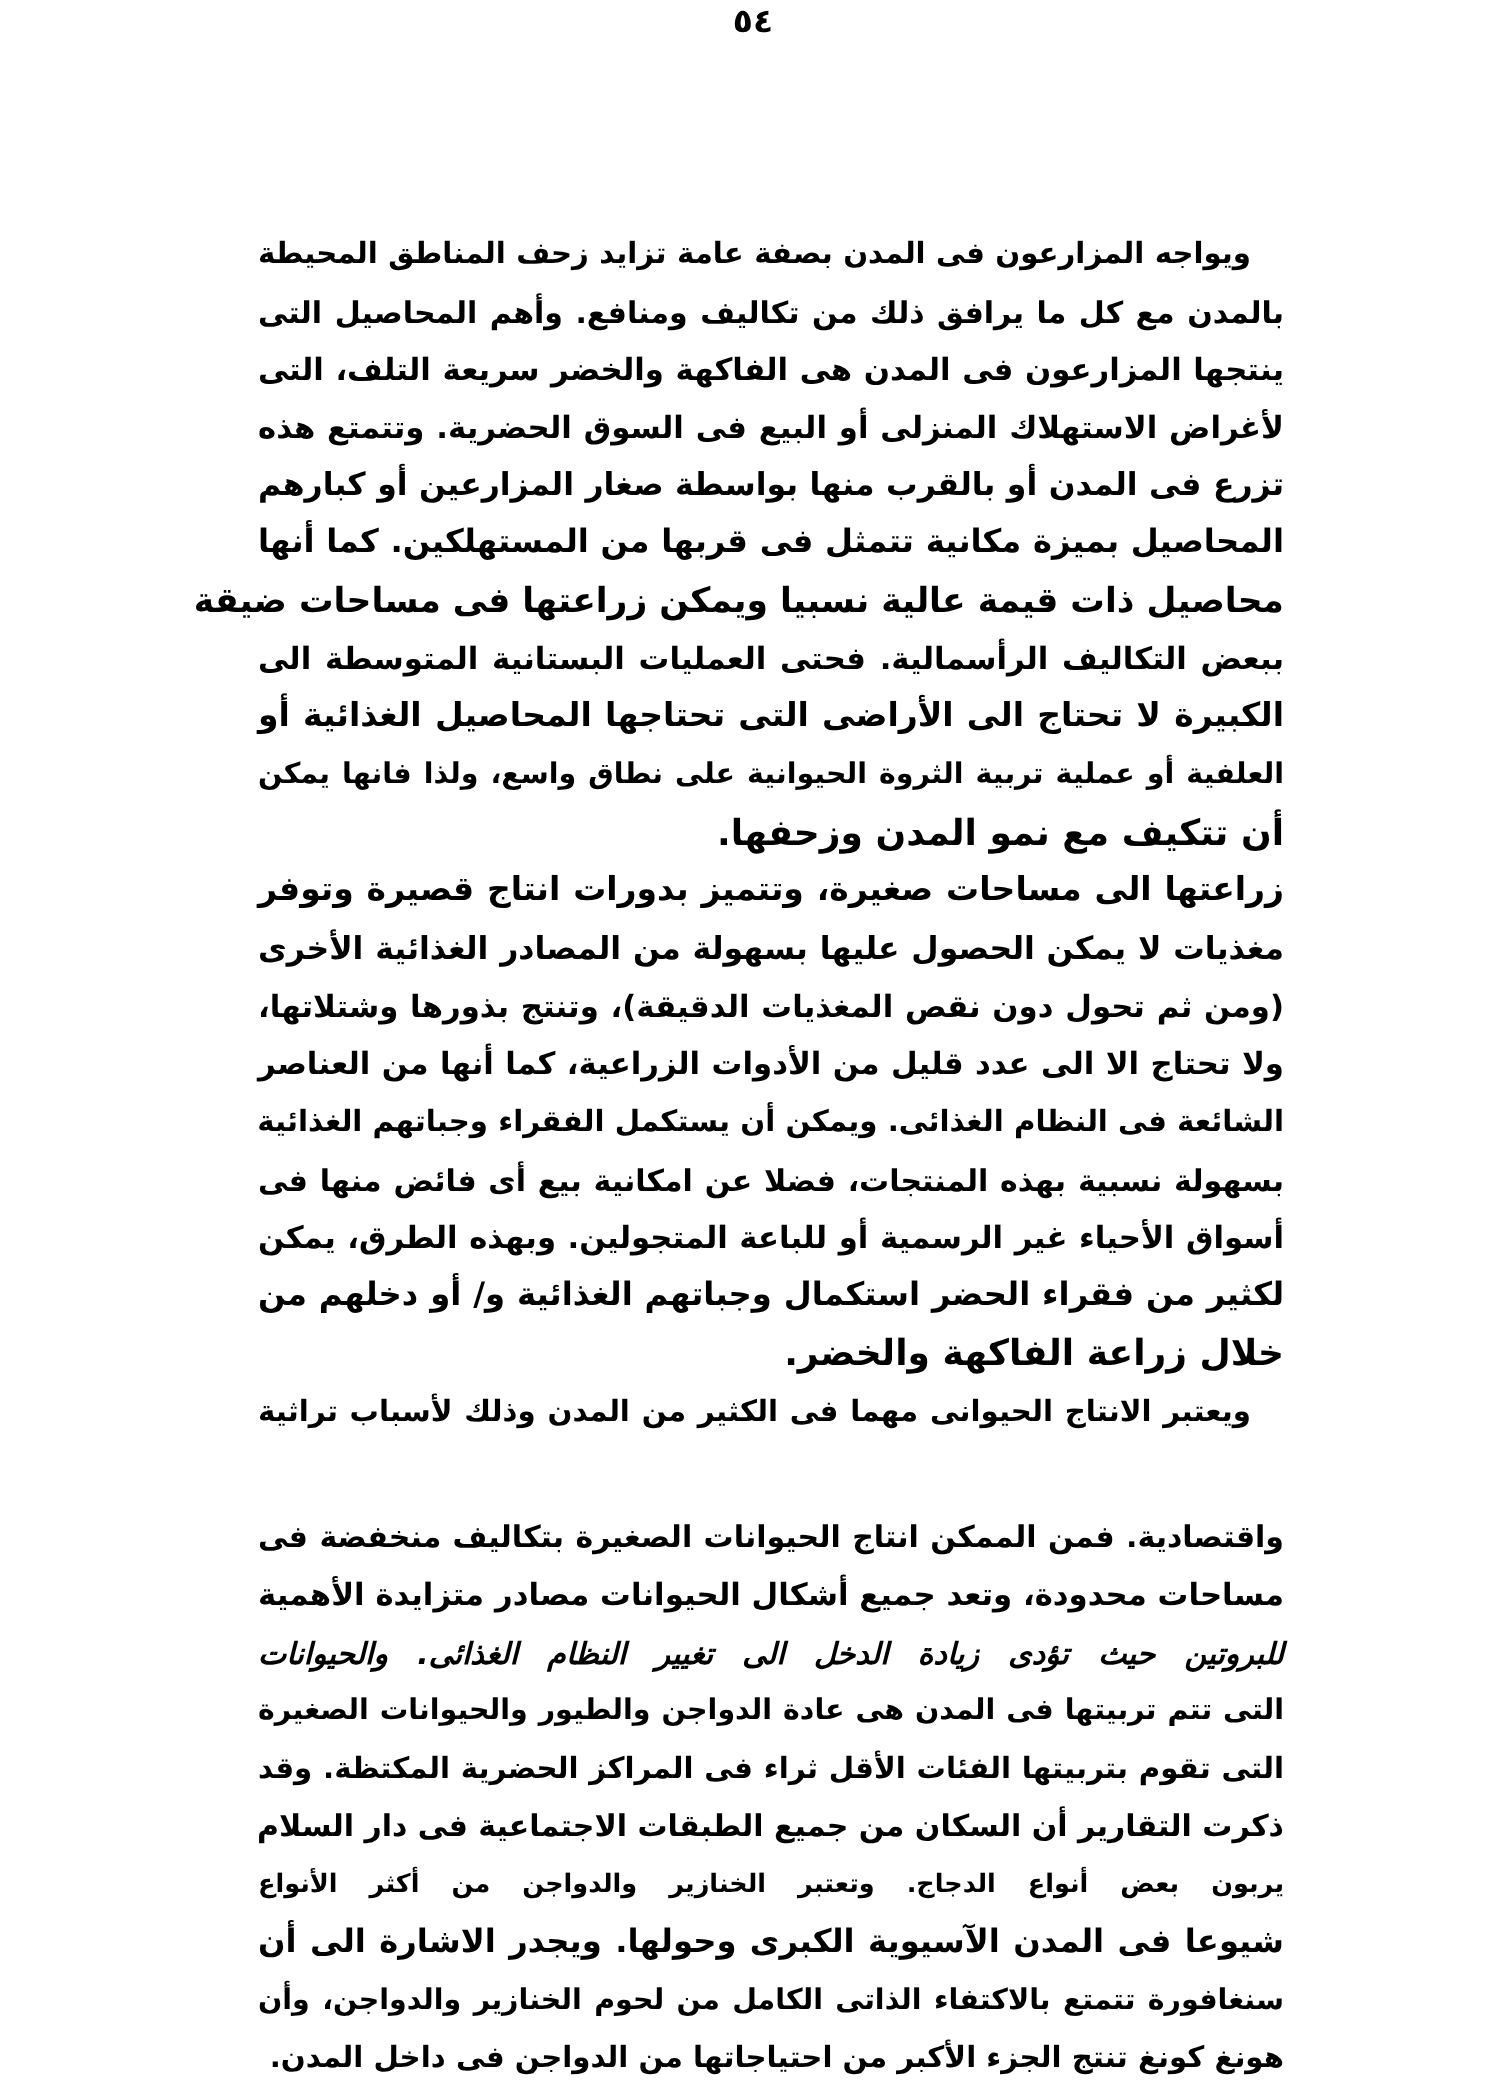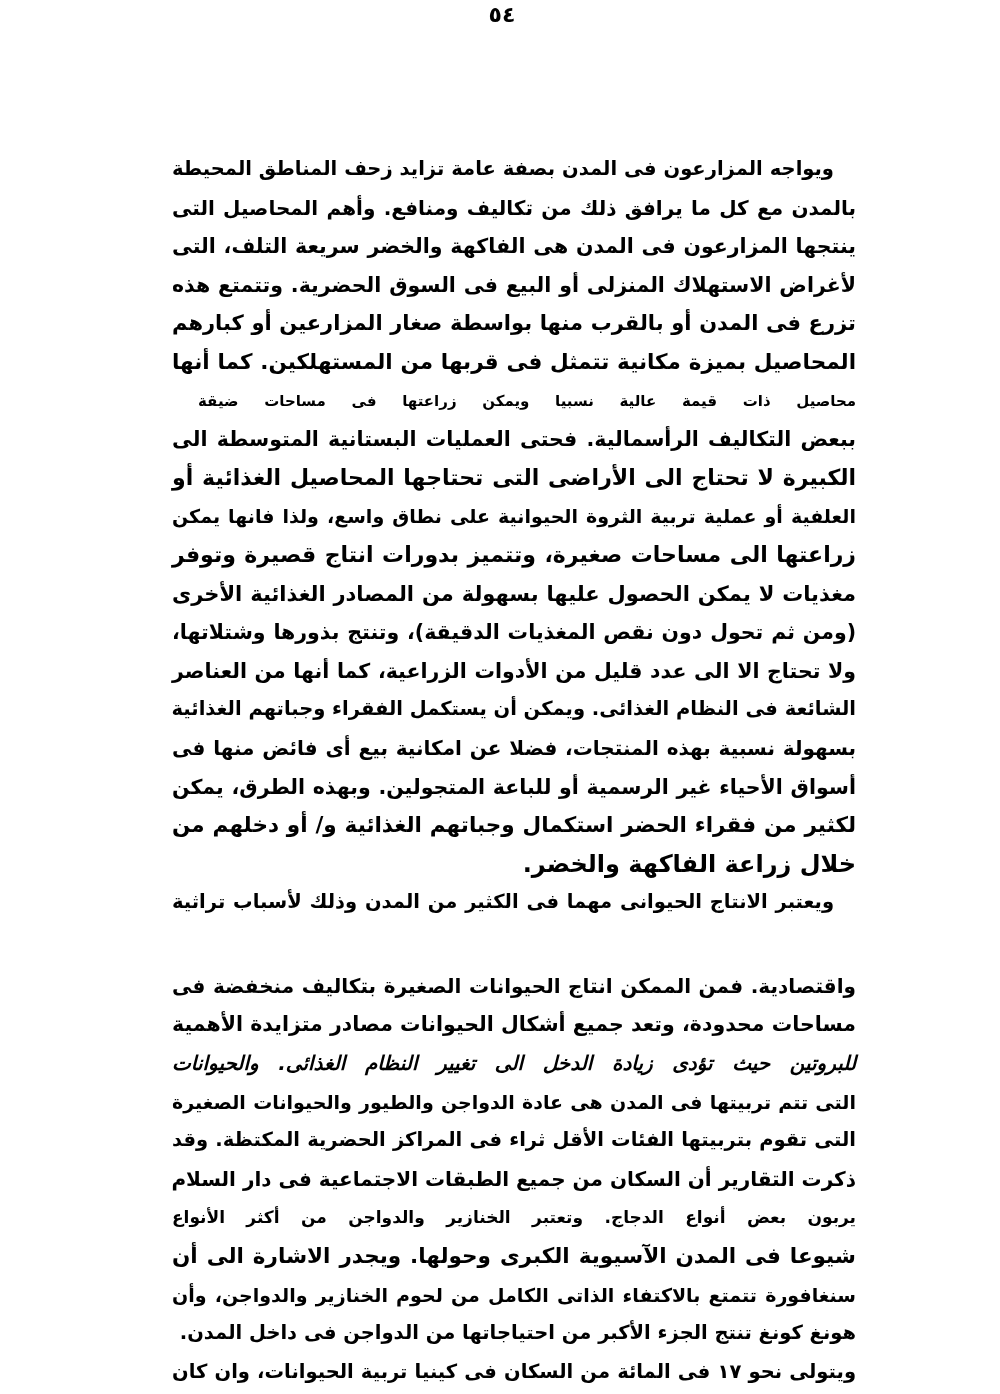--- a/index.html
+++ b/index.html
@@ -59,24 +59,25 @@
 
 <div class="text-block">
 
   <div>
     <div class="line indent" style="font-size: 19.5px;">ويواجه المزارعون فى المدن بصفة عامة تزايد زحف المناطق المحيطة</div>
     <div class="line" style="font-size: 20px;">بالمدن مع كل ما يرافق ذلك من تكاليف ومنافع. وأهم المحاصيل التى</div>
     <div class="line" style="font-size: 20.5px;">ينتجها المزارعون فى المدن هى الفاكهة والخضر سريعة التلف، التى</div>
     <div class="line" style="font-size: 20.5px;">لأغراض الاستهلاك المنزلى أو البيع فى السوق الحضرية. وتتمتع هذه</div>
     <div class="line" style="font-size: 21px;">تزرع فى المدن أو بالقرب منها بواسطة صغار المزارعين أو كبارهم</div>
     <div class="line" style="font-size: 21.5px;">المحاصيل بميزة مكانية تتمثل فى قربها من المستهلكين. كما أنها</div>
-    <div class="line" style="font-size: 15px; margin-left: 26px;">محاصيل ذات قيمة عالية نسبيا ويمكن زراعتها فى مساحات ضيقة</div>
+    <div class="line" style="font-size: 23px; margin-left: 26px;">محاصيل ذات قيمة عالية نسبيا ويمكن زراعتها فى مساحات ضيقة</div>
     <div class="line" style="font-size: 20.5px;">ببعض التكاليف الرأسمالية. فحتى العمليات البستانية المتوسطة الى</div>
     <div class="line" style="font-size: 22px;">الكبيرة لا تحتاج الى الأراضى التى تحتاجها المحاصيل الغذائية أو</div>
     <div class="line" style="font-size: 19px;">العلفية أو عملية تربية الثروة الحيوانية على نطاق واسع، ولذا فانها يمكن</div>
+    <div class="line last">أن تتكيف مع نمو المدن وزحفها.</div>
   </div>
 
   <div>
     <div class="line" style="font-size: 22px;">زراعتها الى مساحات صغيرة، وتتميز بدورات انتاج قصيرة وتوفر</div>
     <div class="line" style="font-size: 21px;">مغذيات لا يمكن الحصول عليها بسهولة من المصادر الغذائية الأخرى</div>
     <div class="line" style="font-size: 20.5px;">(ومن ثم تحول دون نقص المغذيات الدقيقة)، وتنتج بذورها وشتلاتها،</div>
     <div class="line" style="font-size: 20.5px;">ولا تحتاج الا الى عدد قليل من الأدوات الزراعية، كما أنها من العناصر</div>
     <div class="line" style="font-size: 19.5px;">الشائعة فى النظام الغذائى. ويمكن أن يستكمل الفقراء وجباتهم الغذائية</div>
     <div class="line" style="font-size: 20px;">بسهولة نسبية بهذه المنتجات، فضلا عن امكانية بيع أى فائض منها فى</div>
     <div class="line" style="font-size: 20.5px;">أسواق الأحياء غير الرسمية أو للباعة المتجولين. وبهذه الطرق، يمكن</div>

